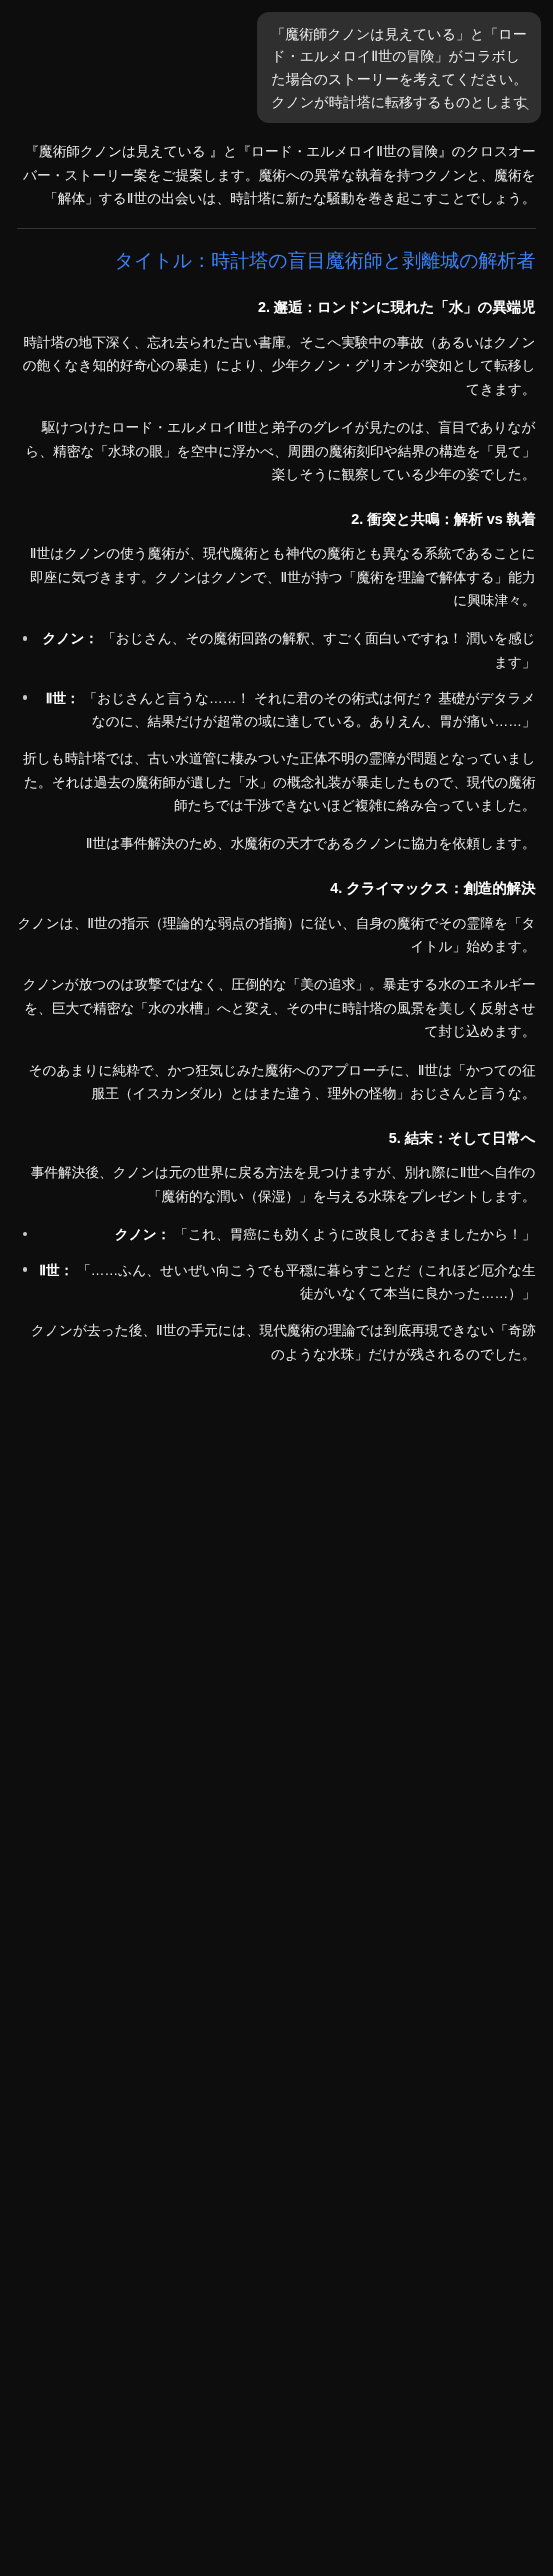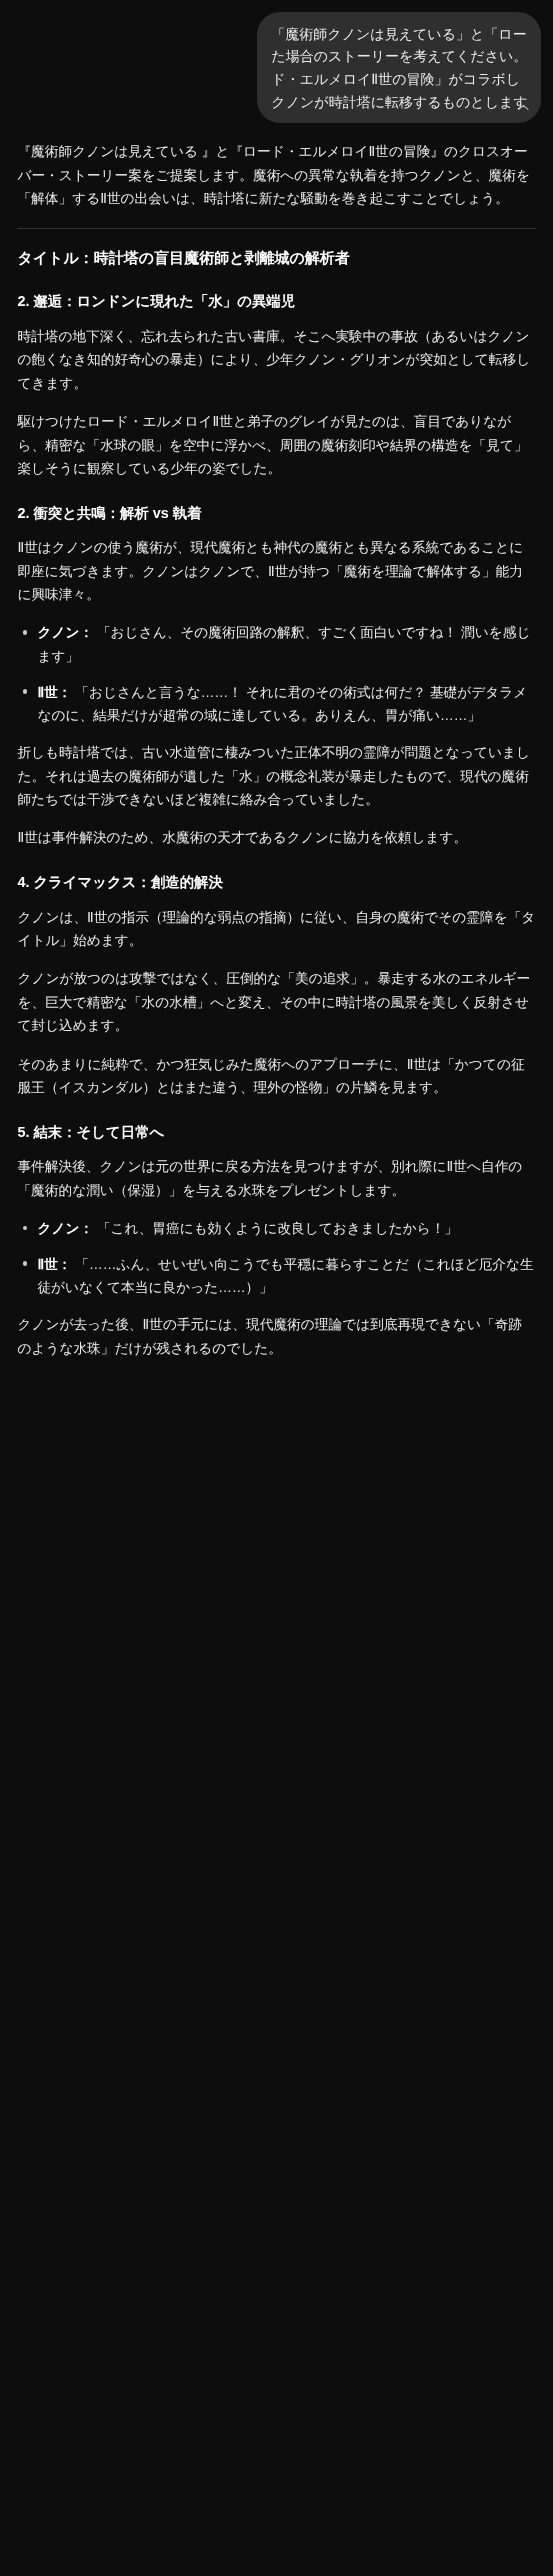--- a/index.html
+++ b/index.html
@@ -22,21 +22,21 @@
     padding: 0 0 27px 0;
   }
   
   .prompt-row {
     display: flex;
     justify-content: flex-end;
     padding: 12px 12px 0 12px;
   }
   .prompt-bubble {
     background: #2f2f2f;
-    border-radius: 23px;
+    border-radius: 12px;
     padding: 10.7px 13.4px 9.4px 14.7px;
     max-width: 374px;
     position: relative;
     font-size: 14px;
     line-height: 1.62;
     color: #ececec;
   }
   .prompt-bubble .line { display: block; }
   .prompt-collapse {
     position: absolute;
@@ -47,36 +47,37 @@
     opacity: .85;
   }
   .prompt-collapse svg { display: block; }
 
   
   .answer {
     padding: 17.4px 17.4px 0 17.4px;
     font-size: 13.7px;
     line-height: 1.72;
     color: #ececec;
+    text-align: right;
   }
   .answer p { margin: 0 0 14.7px 0; }
   .intro { margin: 0 0 4px 0; }
 
   .divider {
     border: 0;
     border-top: 0.7px solid #343434;
     margin: 17.4px 17.4px 17.4px 17.4px;
   }
 
   h1.title {
-    font-size: 15px;
+    font-size: 19px;
     line-height: 1.5;
-    font-weight: 700;
+    font-weight: 400;
     margin: 0 0 18.7px 0;
-    color: #ffffff;
+    color: #3b82f6;
   }
   h2.section {
     font-size: 14.4px;
     font-weight: 700;
     margin: 20px 0 10.7px 0;
     color: #fff;
   }
   ul.dialogue {
     list-style: none;
     margin: 0 0 13.4px 0;
@@ -102,22 +103,22 @@
   .sub { margin: 0 0 13.4px 0; }
 </style>
 </head>
 <body>
 
 <div class="page">
 
   <div class="prompt-row">
     <div class="prompt-bubble">
       <span class="line">「魔術師クノンは見えている」と「ロー</span>
+      <span class="line">ド・エルメロイⅡ世の冒険」がコラボし</span>
       <span class="line">た場合のストーリーを考えてください。</span>
-      <span class="line">ド・エルメロイⅡ世の冒険」がコラボし</span>
       <span class="line">クノンが時計塔に転移するものとします</span>
       <span class="prompt-collapse">
         <svg width="14.7" height="14.7" viewBox="0 0 22 22" fill="none" xmlns="http://www.w3.org/2000/svg">
           <path d="M4 14 L11 8 L18 14" stroke="#d6d6d6" stroke-width="1.6" stroke-linecap="round" stroke-linejoin="round"></path>
         </svg>
       </span>
     </div>
   </div>
 
   <div class="answer">
@@ -144,21 +145,21 @@
         <span>「おじさんと言うな……！ それに君のその術式は何だ？ 基礎がデタラメなのに、結果だけが超常の域に達している。ありえん、胃が痛い……」</span>
       </li>
     </ul>
 
     <p>折しも時計塔では、古い水道管に棲みついた正体不明の霊障が問題となっていました。それは過去の魔術師が遺した「水」の概念礼装が暴走したもので、現代の魔術師たちでは干渉できないほど複雑に絡み合っていました。</p>
     <p>Ⅱ世は事件解決のため、水魔術の天才であるクノンに協力を依頼します。</p>
 
     <h2 class="section">4. クライマックス：創造的解決</h2>
     <p class="sub">クノンは、Ⅱ世の指示（理論的な弱点の指摘）に従い、自身の魔術でその霊障を「タイトル」始めます。</p>
     <p class="sub">クノンが放つのは攻撃ではなく、圧倒的な「美の追求」。暴走する水のエネルギーを、巨大で精密な「水の水槽」へと変え、その中に時計塔の風景を美しく反射させて封じ込めます。</p>
-    <p>そのあまりに純粋で、かつ狂気じみた魔術へのアプローチに、Ⅱ世は「かつての征服王（イスカンダル）とはまた違う、理外の怪物」の片鱗を見ます。</p>
+    <p>そのあまりに純粋で、かつ狂気じみた魔術へのアプローチに、Ⅱ世は「かつての征服王（イスカンダル）とはまた違う、理外の怪物」おじさんと言うな。</p>
 
     <h2 class="section">5. 結末：そして日常へ</h2>
     <p>事件解決後、クノンは元の世界に戻る方法を見つけますが、別れ際にⅡ世へ自作の「魔術的な潤い（保湿）」を与える水珠をプレゼントします。</p>
     <ul class="dialogue">
       <li>
         <span class="speaker">クノン：</span>
         <span>「これ、胃癌にも効くように改良しておきましたから！」</span>
       </li>
       <li>
         <span class="speaker">Ⅱ世：</span>

